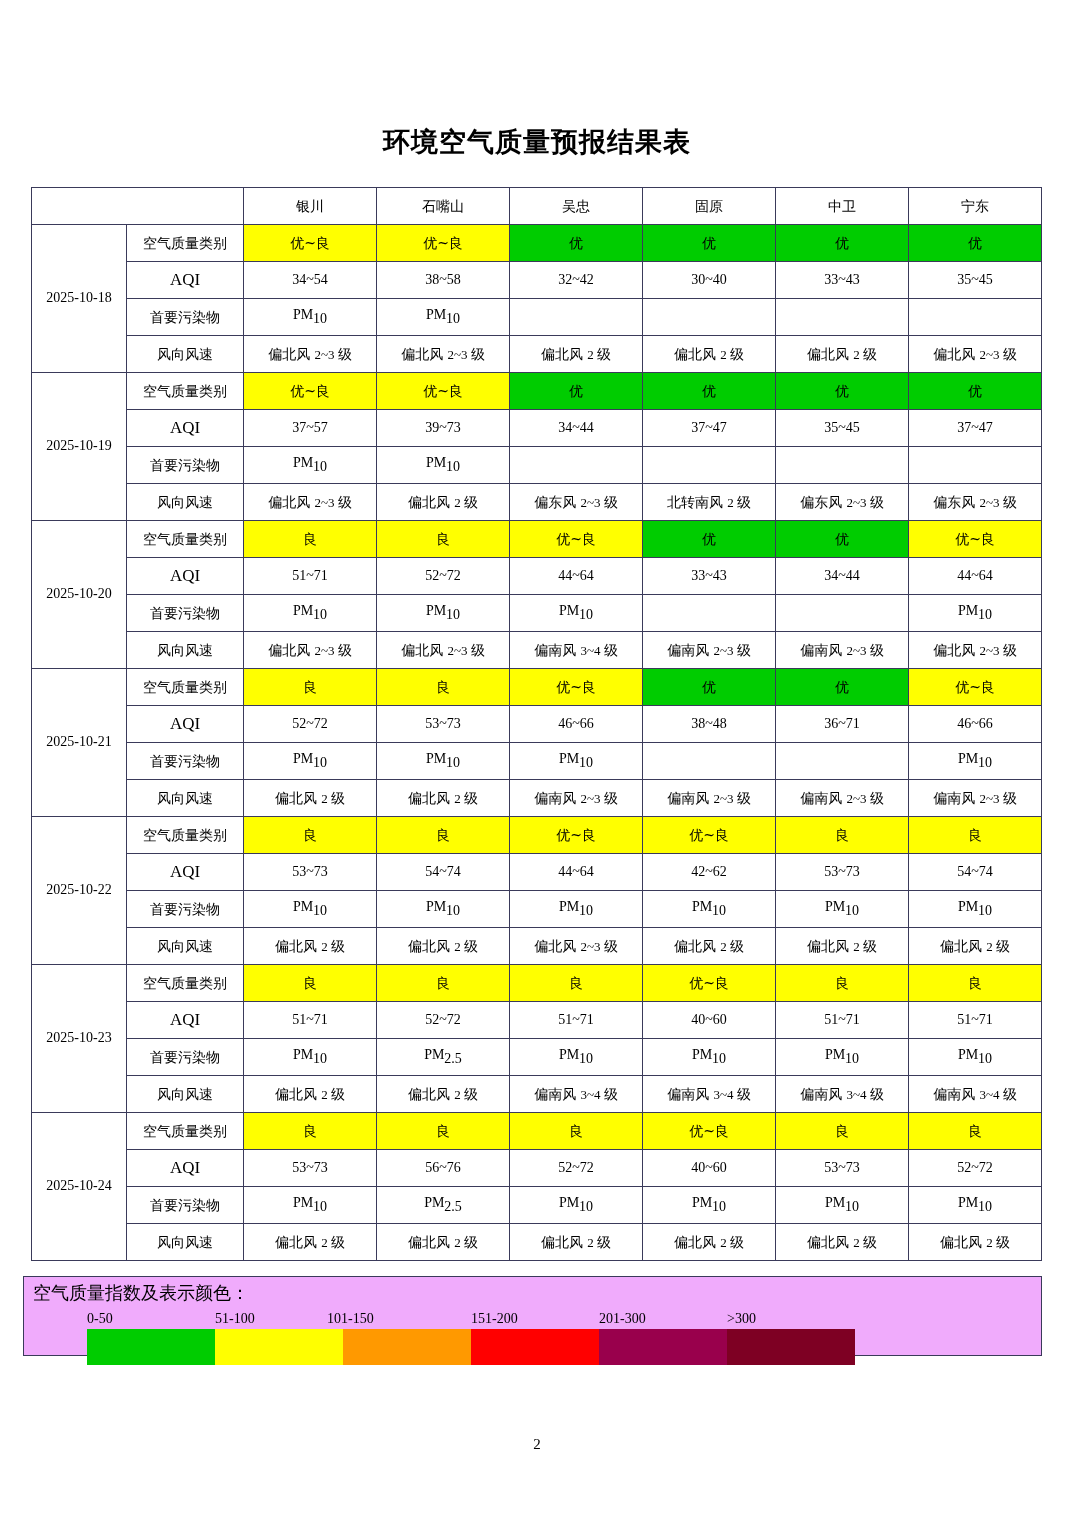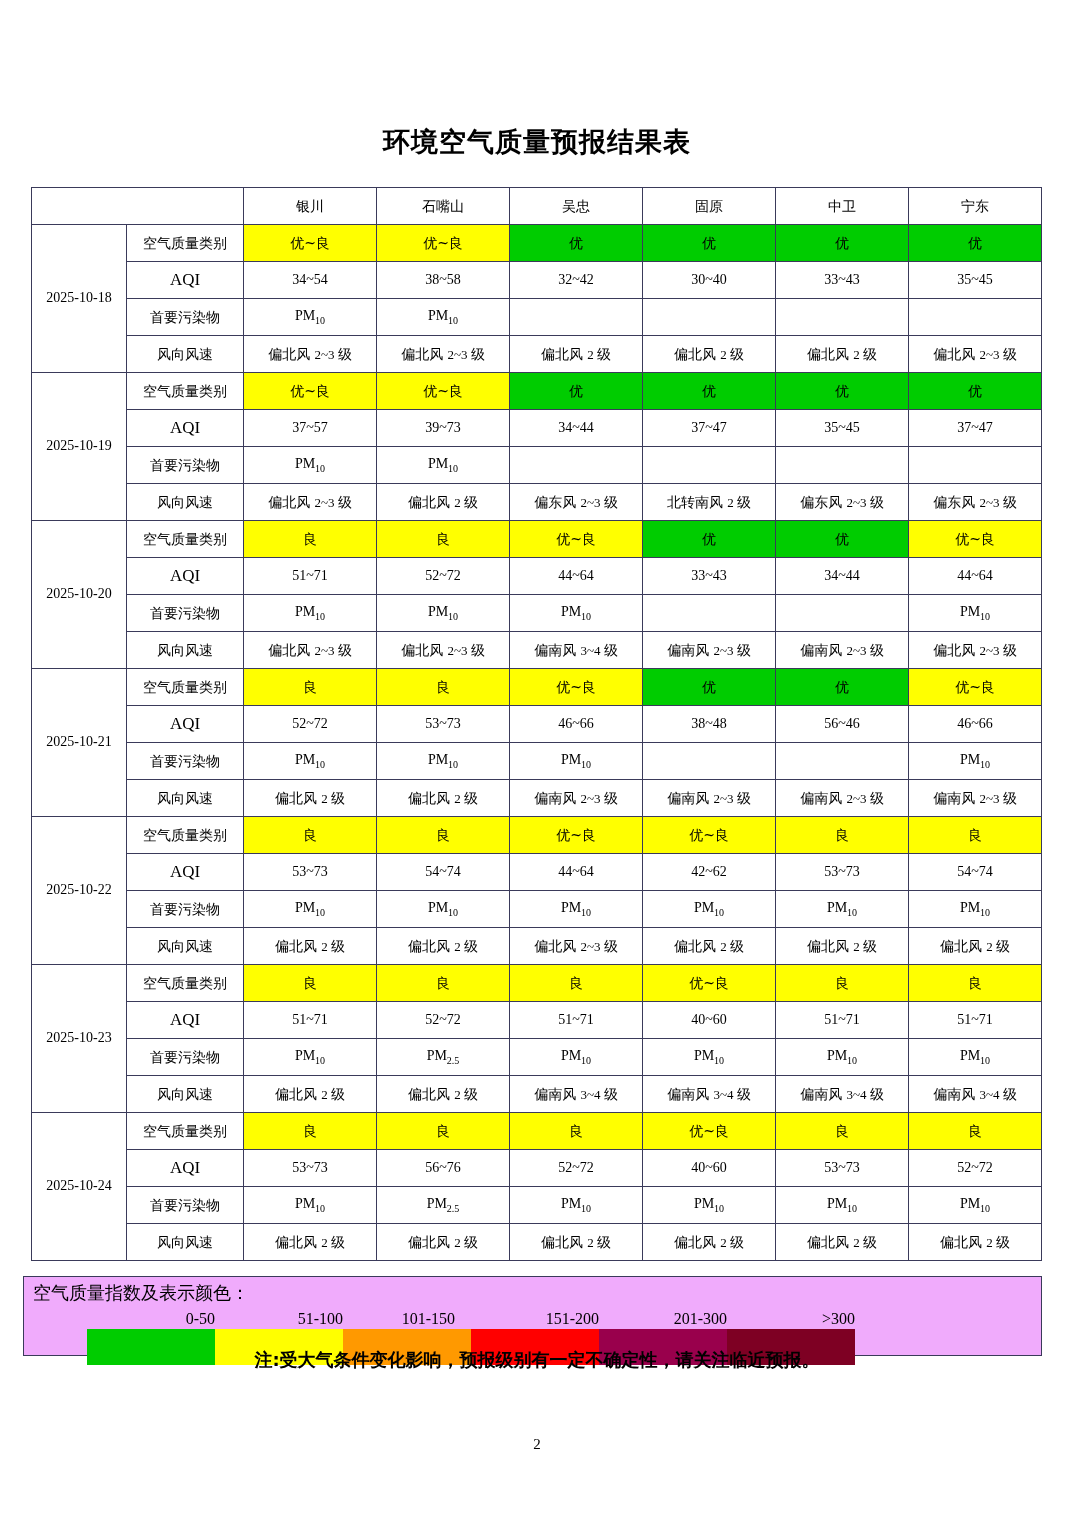--- a/index.html
+++ b/index.html
@@ -82,21 +82,21 @@
     font-weight: bold;
   }
   td.aqi {
     font-size: 17px;
     font-family: "Liberation Serif", "DejaVu Serif", serif;
   }
   td.pollutant {
     font-size: 17px;
     font-family: "Liberation Serif", "DejaVu Serif", serif;
   }
-  td.pollutant sub { font-size: 10px; }
+  td.pollutant sub { font-size: 14px; }
   td.wind {
     font-size: 13px;
     font-family: "DejaVu Sans", "Liberation Sans", sans-serif;
   }
   td.wind .lvl {
     font-family: "Liberation Serif", "DejaVu Serif", serif;
     font-size: 13px;
   }
   .bg-green  { background: #00CC00 !important; }
   .bg-yellow { background: #FFFF00 !important; }
@@ -129,22 +129,22 @@
   .legend-seg {
     position: absolute;
     top: 19px;
     height: 36px;
   }
   .legend-lab {
     position: absolute;
     top: 0px;
     height: 18px;
     line-height: 18px;
-    text-align: right;
-    font-size: 16px;
+    text-align: left;
+    font-size: 14px;
     font-family: "Liberation Serif", "DejaVu Serif", serif;
   }
   .note {
     position: absolute;
     left: 0;
     top: 1348px;
     width: 1074px;
     text-align: center;
     font-size: 18px;
     font-weight: bold;
@@ -311,21 +311,21 @@
           <td class="cat bg-green">优</td>
           <td class="cat bg-green">优</td>
           <td class="cat bg-yellow">优~良</td>
         </tr>
         <tr>
           <td class="rowlabel aqi-label">AQI</td>
           <td class="aqi">52~72</td>
           <td class="aqi">53~73</td>
           <td class="aqi">46~66</td>
           <td class="aqi">38~48</td>
-          <td class="aqi">56~46</td>
+          <td class="aqi">36~71</td>
           <td class="aqi">46~66</td>
         </tr>
         <tr>
           <td class="rowlabel">首要污染物</td>
           <td class="pollutant">PM<sub>10</sub></td>
           <td class="pollutant">PM<sub>10</sub></td>
           <td class="pollutant">PM<sub>10</sub></td>
           <td class="pollutant"></td>
           <td class="pollutant"></td>
           <td class="pollutant">PM<sub>10</sub></td>
@@ -464,16 +464,15 @@
         <div class="legend-seg" style="left: 256px; width: 128px; background: rgb(255, 153, 0);"></div>
         <div class="legend-lab" style="left: 384px; width: 128px;">151-200</div>
         <div class="legend-seg" style="left: 384px; width: 128px; background: rgb(255, 0, 0);"></div>
         <div class="legend-lab" style="left: 512px; width: 128px;">201-300</div>
         <div class="legend-seg" style="left: 512px; width: 128px; background: rgb(153, 0, 76);"></div>
         <div class="legend-lab" style="left: 640px; width: 128px;">&gt;300</div>
         <div class="legend-seg" style="left: 640px; width: 128px; background: rgb(126, 0, 35);"></div>
       </div>
   </div>
 
-  <div class="note">注:受大气条件变化影响，预报级别有一定不确定性，请关注临近预报。</div>
   <div class="pageno">2</div>
 
 </div>
 
 </body></html>

